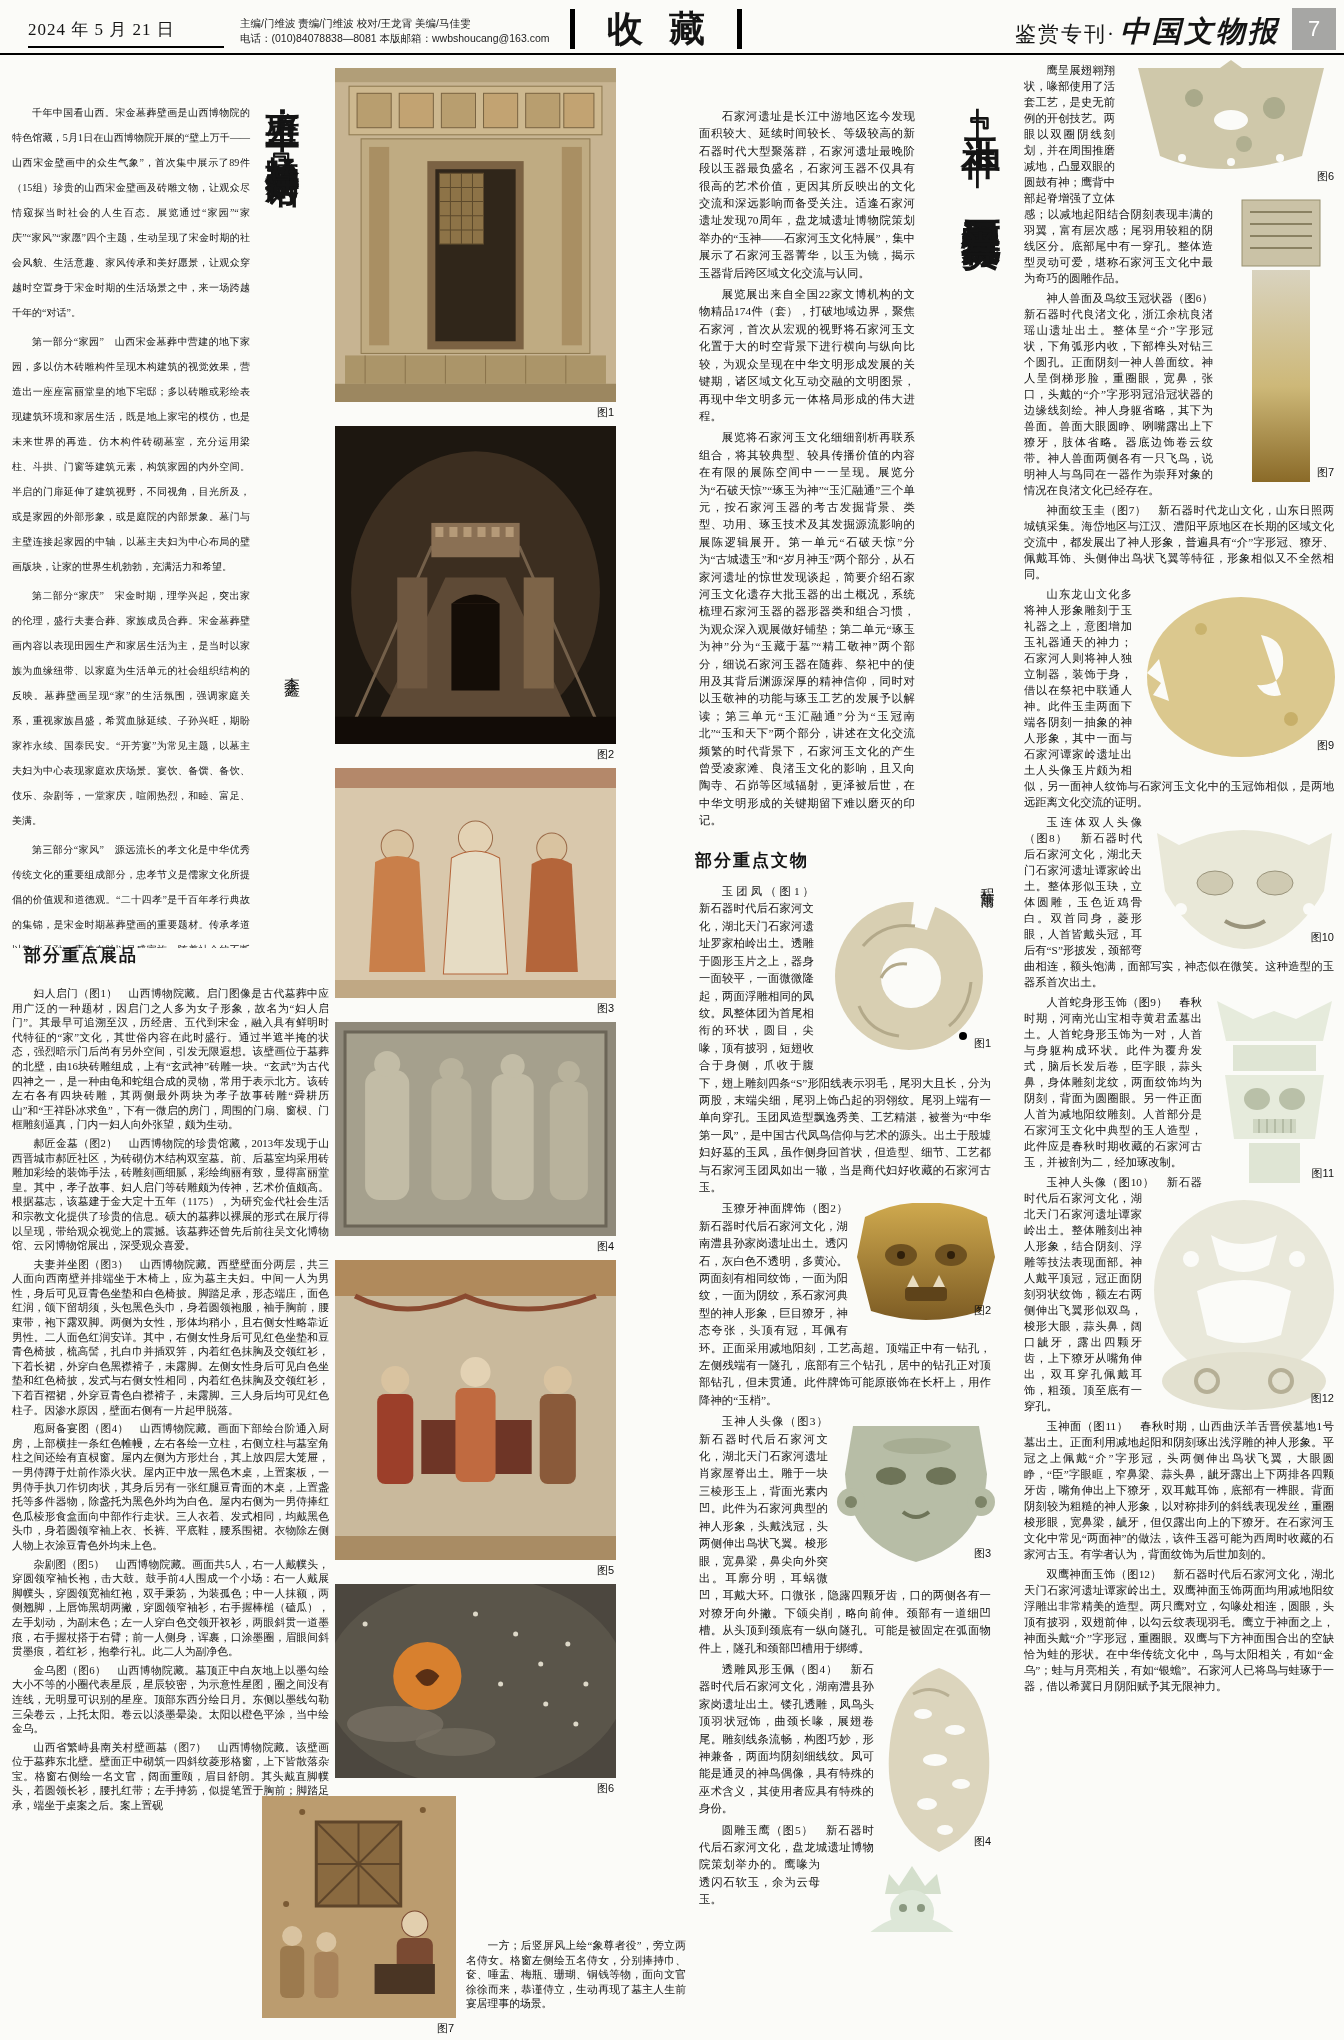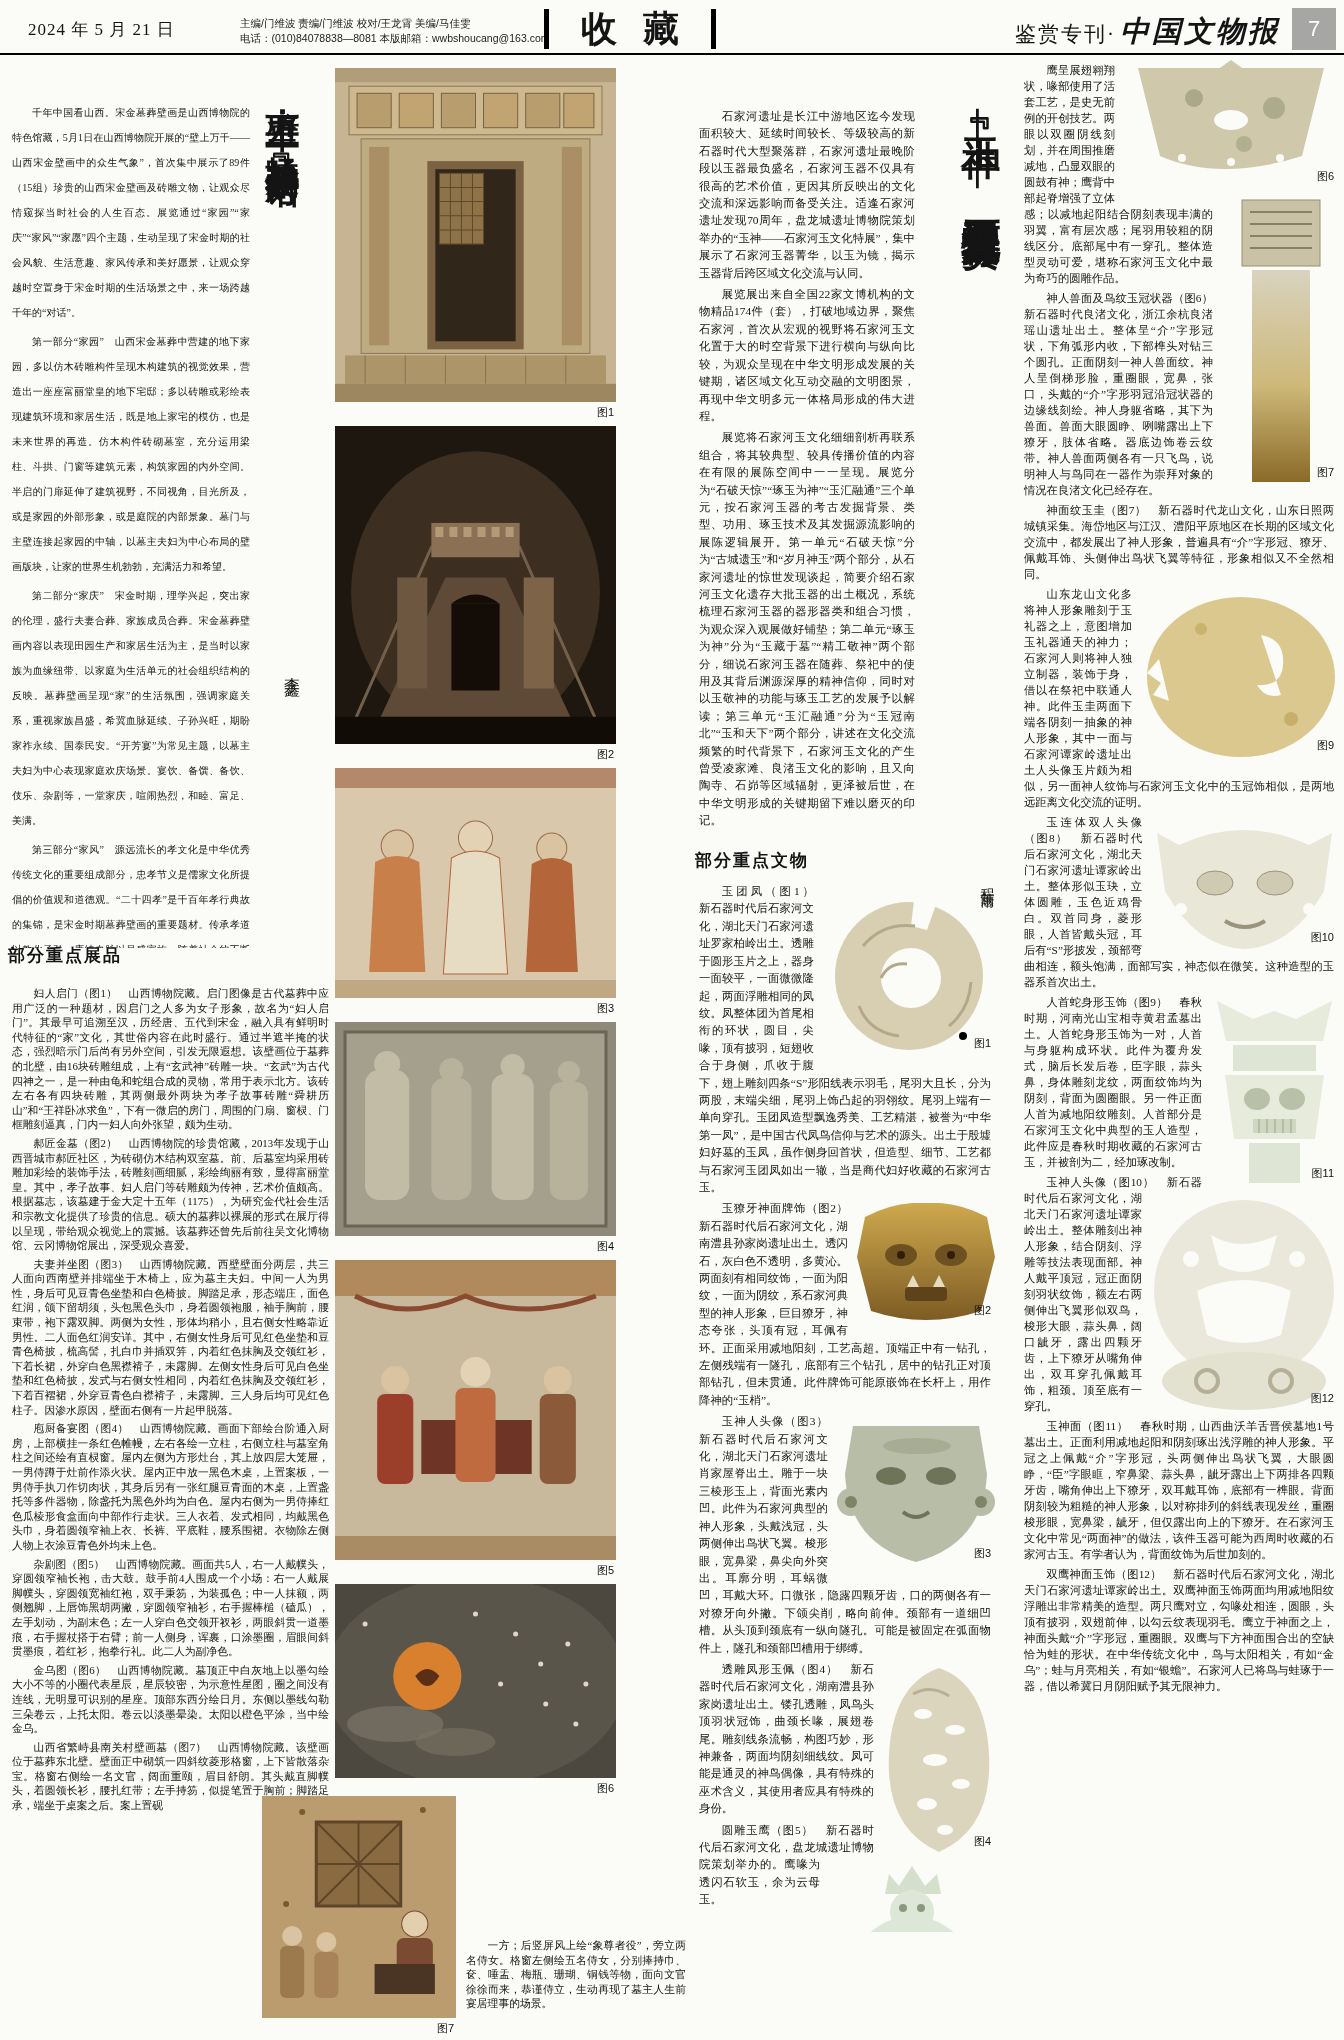--- a/index.html
+++ b/index.html
@@ -1,39 +1,39 @@
 <!DOCTYPE html>
 <html><head>
 <meta charset="utf-8">
 <style>
   html,body{margin:0;padding:0;background:#e8e8e6;}
   .page{position:relative;width:1344px;height:2040px;background:#fbfbf8;color:#141414;
         font-family:"Liberation Serif","DejaVu Serif",serif;overflow:hidden;}
   
   .mast-rule{position:absolute;left:0;top:53px;width:1344px;height:2px;background:#000;}
   .mast-date{position:absolute;left:28px;top:18px;width:196px;font-size:17px;letter-spacing:1px;
-             border-bottom:2px solid #000;padding-bottom:12px;white-space:nowrap;}
+             border-bottom:2px solid #000;padding-bottom:5px;white-space:nowrap;}
   .mast-staff{position:absolute;left:240px;top:16px;width:330px;font-family:"Liberation Sans",sans-serif;
               font-size:10.5px;line-height:15px;color:#222;}
-  .mast-center{position:absolute;left:544px;top:6px;width:200px;height:46px;display:flex;align-items:center;}
+  .mast-center{position:absolute;left:556px;top:6px;width:200px;height:46px;display:flex;align-items:center;justify-content:center;}
   .mast-bar{width:5px;height:40px;background:#000;}
   .mast-title{font-size:36px;font-weight:bold;letter-spacing:26px;padding-left:26px;margin:0 6px;white-space:nowrap;}
   .mast-right{position:absolute;right:64px;top:12px;white-space:nowrap;text-align:right;}
   .mast-edition{font-size:21px;letter-spacing:2px;}
   .mast-paper{font-size:29px;font-weight:bold;font-style:italic;letter-spacing:3px;}
   .mast-page{position:absolute;right:8px;top:8px;width:44px;height:42px;background:#a6a6a4;color:#fff;
              font-family:"Liberation Sans",sans-serif;font-size:22px;display:flex;align-items:center;justify-content:center;}
   
   .headline1{position:absolute;left:249px;top:84px;width:66px;height:570px;writing-mode:vertical-rl;
              font-size:34px;font-weight:bold;letter-spacing:2px;line-height:66px;}
   .byline1{position:absolute;left:262px;top:664px;width:40px;writing-mode:vertical-rl;font-size:16px;letter-spacing:4px;}
   .colA{position:absolute;left:8px;top:96px;width:246px;height:852px;overflow:hidden;
         font-size:10px;line-height:25px;text-align:justify;}
   .colA p,.colD p,.colE p,.colB p,.colBot p{margin:4px;text-indent:2em;}
-  .sechdr{position:absolute;font-family:"Liberation Sans",sans-serif;font-weight:bold;font-size:17px;letter-spacing:2px;}
+  .sechdr{position:absolute;font-family:"Liberation Sans",sans-serif;font-weight:bold;font-size:17px;letter-spacing:2px;margin-left:16px;}
   .sechdrA{left:8px;top:944px;}
   .colB{position:absolute;left:8px;top:982px;width:325px;height:948px;overflow:hidden;
         font-size:10.8px;line-height:14.6px;text-align:justify;}
   .colBot{position:absolute;left:462px;top:1934px;width:228px;height:102px;overflow:hidden;
           font-size:10.8px;line-height:14.6px;text-align:justify;}
   
   .lfig{position:absolute;}
   .lfig .img{position:absolute;left:0;top:0;right:0;bottom:18px;overflow:hidden;}
   .lfig svg{display:block;width:100%;height:100%;}
   .cap{position:absolute;right:2px;bottom:0;font-size:11px;font-family:"Liberation Sans",sans-serif;color:#111;}

